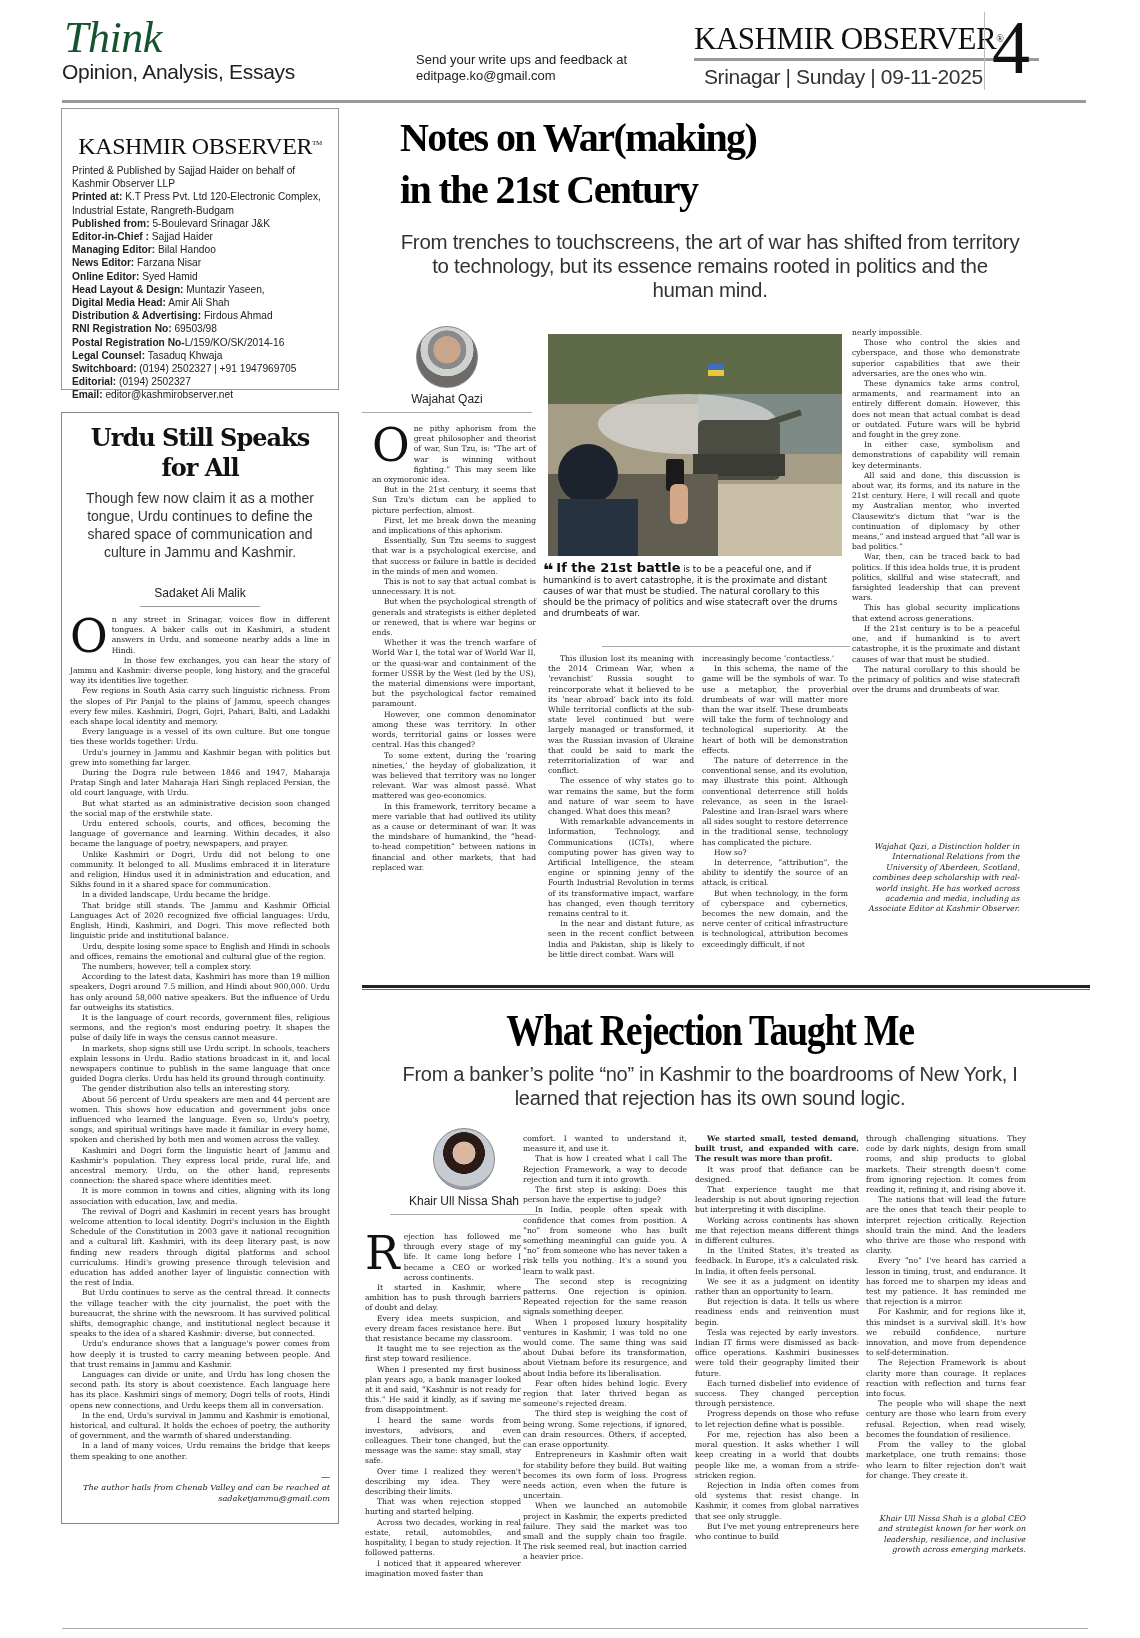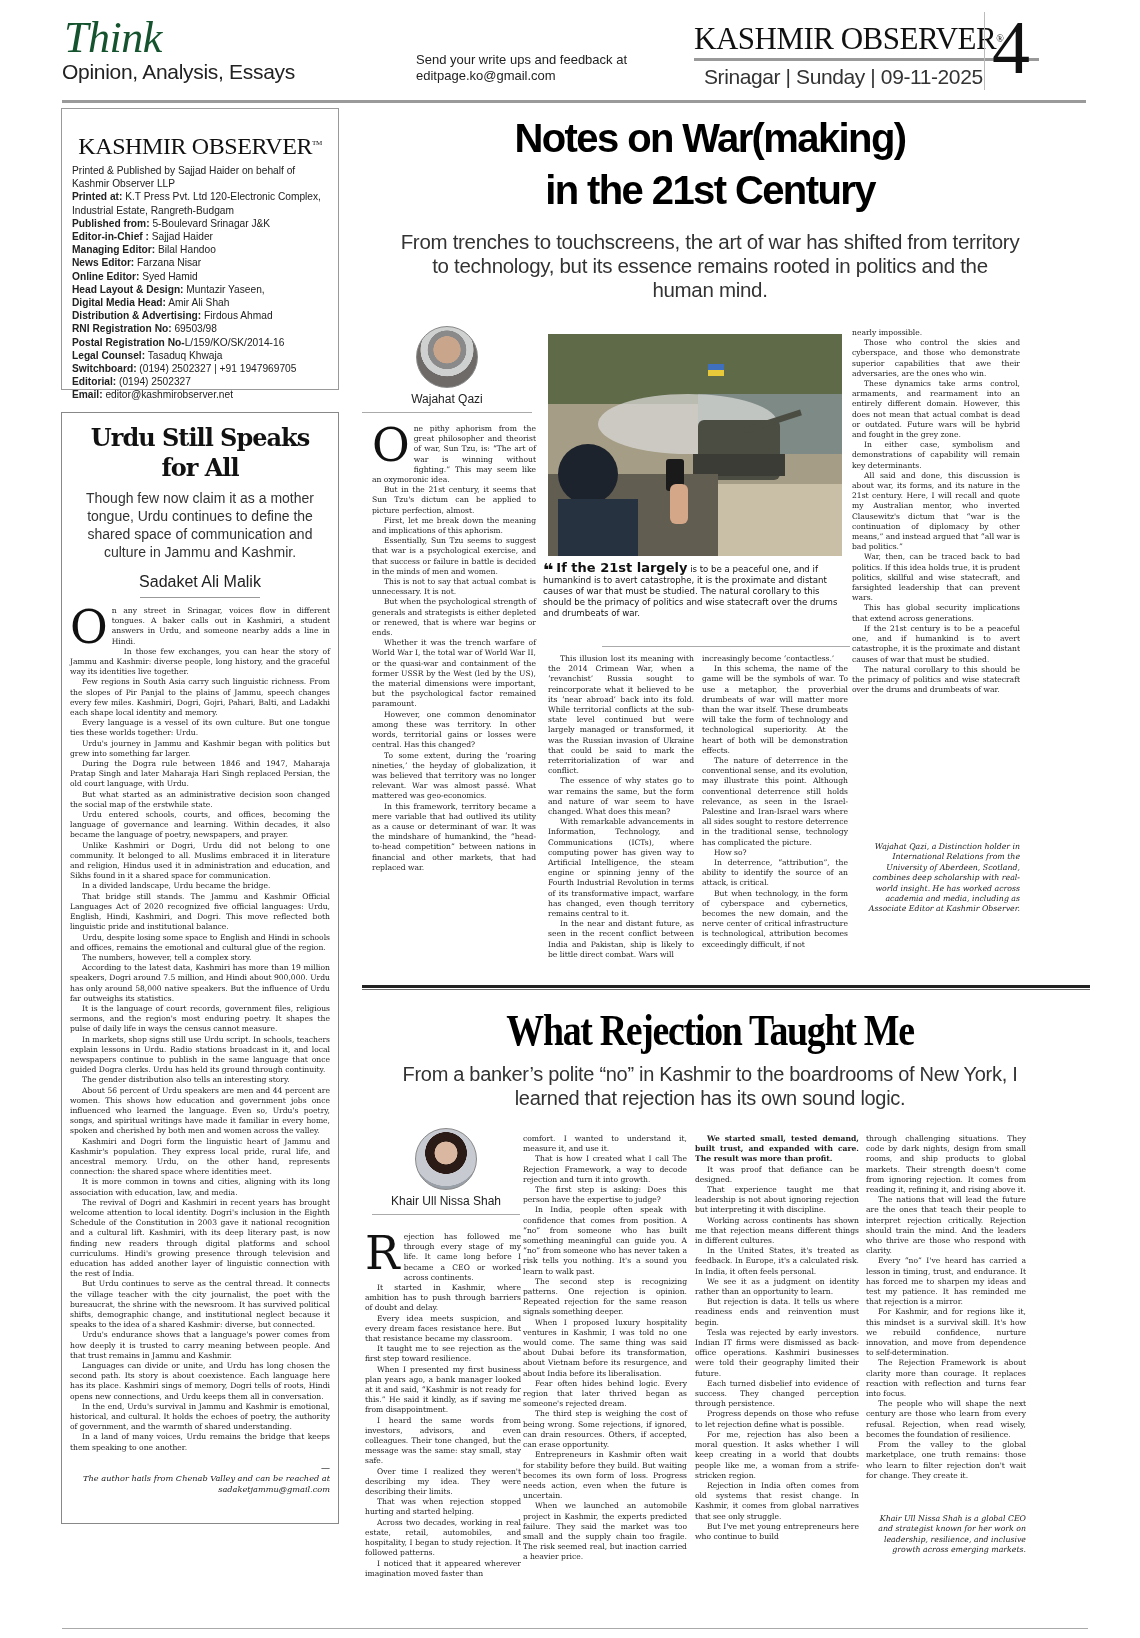--- a/index.html
+++ b/index.html
@@ -22,30 +22,30 @@
   
   .imprint { position: absolute; left: 61px; top: 108px; width: 278px; height: 282px; border: 1px solid #999; padding: 20px 10px; font-family: "Liberation Sans", sans-serif; font-size: 10.2px; line-height: 13.2px; color: #222; }
   .imprint-brand { font-family: "Liberation Serif", serif; font-size: 24px; text-align: center; color: #111; letter-spacing: -0.4px; line-height: 28px; margin-bottom: 4px; }
   .imprint-brand sup { font-size: 7px; }
   .imprint b { font-weight: bold; }
 
   
   .urdu { position: absolute; left: 61px; top: 412px; width: 278px; height: 1112px; border: 1px solid #888; padding: 10px 8px; }
   .urdu-title { font-family: "DejaVu Serif", serif; font-weight: bold; font-size: 24px; line-height: 30px; text-align: center; letter-spacing: -1px; }
   .urdu-deck { font-family: "Liberation Sans", sans-serif; font-size: 14px; line-height: 18px; text-align: center; color: #333; margin-top: 6px; }
-  .byline { font-family: "Liberation Sans", sans-serif; font-size: 16px; text-align: center; margin-top: 12px; color: #222; }
+  .byline { font-family: "Liberation Sans", sans-serif; font-size: 12px; text-align: center; margin-top: 25px; color: #222; }
   .byline-rule { width: 120px; height: 1px; background: #999; margin: 6px auto 8px; }
   .body-text { font-family: "DejaVu Serif", serif; font-size: 7.6px; line-height: 10.2px; text-align: justify; color: #222; }
   .body-text p { text-indent: 12px; }
   .body-text p.first { text-indent: 0; }
   .dropcap { float: left; font-family: "DejaVu Serif", serif; font-size: 46px; line-height: 40px; padding-right: 4px; margin-top: 1px; color: #111; }
   .tagline { font-family: "DejaVu Serif", serif; font-style: italic; font-size: 8.2px; line-height: 11px; text-align: right; color: #222; }
 
   
-  .war-title { position: absolute; left: 400px; top: 112px; width: 620px; font-family: Liberation Sans, sans-serif; font-weight: bold; font-size: 40px; line-height: 52px; text-align: center; letter-spacing: -1.6px; color: #000; }
+  .war-title { position: absolute; left: 400px; top: 112px; width: 620px; font-family: Liberation Serif, serif; font-weight: bold; font-size: 40px; line-height: 52px; text-align: left; letter-spacing: -1.6px; color: #000; }
   .war-deck { position: absolute; left: 400px; top: 230px; width: 620px; font-family: "Liberation Sans", sans-serif; font-size: 20.5px; line-height: 24px; text-align: center; color: #333; letter-spacing: -0.3px; }
   .author-block { position: absolute; text-align: center; }
   .avatar { width: 62px; height: 62px; border-radius: 50%; margin: 0 auto; border: 1px solid #888; overflow: hidden; position: relative; }
   .author-name { font-family: "Liberation Sans", sans-serif; font-size: 12px; margin-top: 4px; color: #222; }
   .author-rule { height: 1px; background: #aaa; margin-top: 6px; }
 
   .col { position: absolute; }
   .war-photo { position: absolute; left: 548px; top: 334px; width: 294px; height: 222px; overflow: hidden; background: #b9b19e; }
   .pullquote { position: absolute; left: 543px; top: 562px; width: 300px; font-family: "DejaVu Sans", sans-serif; font-size: 8.6px; line-height: 11px; color: #111; }
   .pullquote .lead { font-size: 13px; font-weight: bold; }
@@ -181,21 +181,21 @@
     <circle cx="40" cy="140" r="30" fill="#1c232c"></circle>
     <rect x="10" y="165" width="80" height="57" fill="#263240"></rect>
     <rect x="118" y="125" width="18" height="32" rx="3" fill="#1a1a1a"></rect>
     <rect x="122" y="150" width="18" height="40" rx="6" fill="#d4a788"></rect>
     <rect x="170" y="150" width="124" height="72" fill="#c9bea6"></rect>
   </svg>
 </figure>
 
 <div class="pullquote">
   <span class="qmark">❝</span>
-  <span class="lead">If the 21st largely</span><span> is to be a peaceful one, and if humankind is to avert catastrophe, it is the proximate and distant causes of war that must be studied. The natural corollary to this should be the primacy of politics and wise statecraft over the drums and drumbeats of war.</span>
+  <span class="lead">If the 21st battle</span><span> is to be a peaceful one, and if humankind is to avert catastrophe, it is the proximate and distant causes of war that must be studied. The natural corollary to this should be the primacy of politics and wise statecraft over the drums and drumbeats of war.</span>
 </div>
 <div class="pq-rule"></div>
 
 <div class="col body-text" id="war-col2" style="left:548px;top:654px;width:146px;">
     <p style="text-indent: 12px;"><span>This illusion lost its meaning with the 2014 Crimean War, when a ‘revanchist’ Russia sought to reincorporate what it believed to be its ‘near abroad’ back into its fold. While territorial conflicts at the sub-state level continued but were largely managed or transformed, it was the Russian invasion of Ukraine that could be said to mark the reterritorialization of war and conflict.</span></p>
     <p><span>The essence of why states go to war remains the same, but the form and nature of war seem to have changed. What does this mean?</span></p>
     <p><span>With remarkable advancements in Information, Technology, and Communications (ICTs), where computing power has given way to Artificial Intelligence, the steam engine or spinning jenny of the Fourth Industrial Revolution in terms of its transformative impact, warfare has changed, even though territory remains central to it.</span></p>
     <p><span>In the near and distant future, as seen in the recent conflict between India and Pakistan, ship is likely to be little direct combat. Wars will</span></p>
   </div>
 <div class="col body-text" id="war-col3" style="left:702px;top:654px;width:146px;">
@@ -218,21 +218,21 @@
     <p><span>The natural corollary to this should be the primacy of politics and wise statecraft over the drums and drumbeats of war.</span></p>
   </div>
 <div class="col ital-note" style="left:852px;top:842px;width:168px;">Wajahat Qazi, a Distinction holder in International Relations from the University of Aberdeen, Scotland, combines deep scholarship with real-world insight. He has worked across academia and media, including as Associate Editor at Kashmir Observer.</div>
 
 <div class="war-rule"></div>
 <div class="war-rule2"></div>
 
 <h1 class="rej-title">What Rejection Taught Me</h1>
 <div class="rej-deck">From a banker’s polite “no” in Kashmir to the boardrooms of New York, I learned that rejection has its own sound logic.</div>
 
-<div class="author-block" style="left:372px;top:1128px;width:148px;">
+<div class="author-block" style="left:390px;top:1128px;width:148px;">
   <div class="avatar" style="background:radial-gradient(circle at 50% 40%, #d9b7a0 0 24%, #2a1b17 25% 44%, #c7cad0 45% 70%, #9aa0a8 71%);">
   </div>
   <div class="author-name">Khair Ull Nissa Shah</div>
   <div class="author-rule"></div>
 </div>
 
 <div class="col body-text" id="rej-col1" style="left:365px;top:1232px;width:156px;">
     <p class="first"><span class="dropcap">R</span><span>ejection has followed me through every stage of my life. It came long before I became a CEO or worked across continents.</span></p>
     <p><span>It started in Kashmir, where ambition has to push through barriers of doubt and delay.</span></p>
     <p><span>Every idea meets suspicion, and every dream faces resistance here. But that resistance became my classroom.</span></p>

